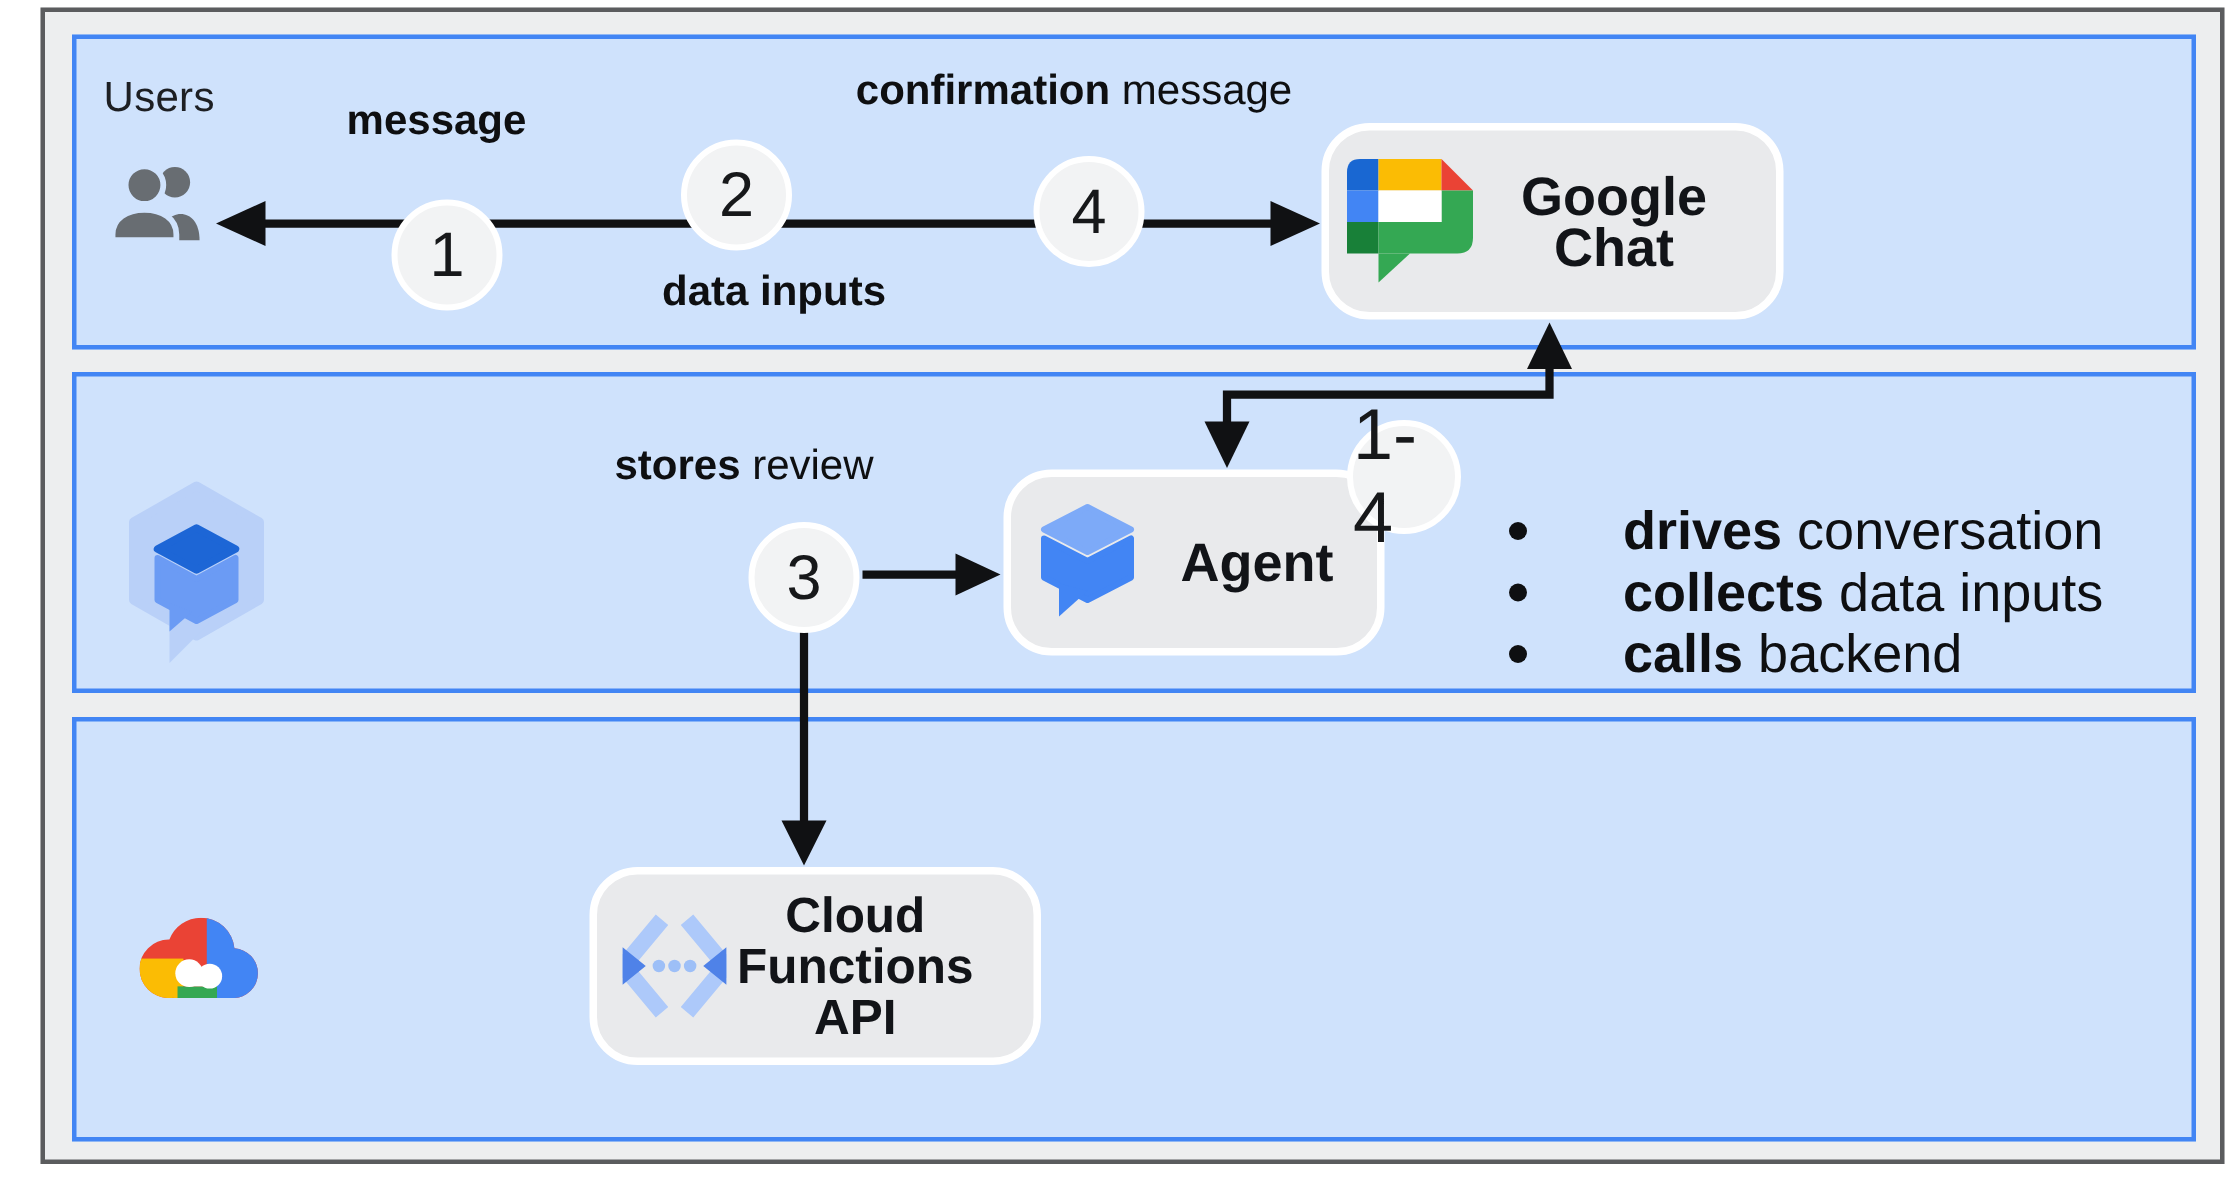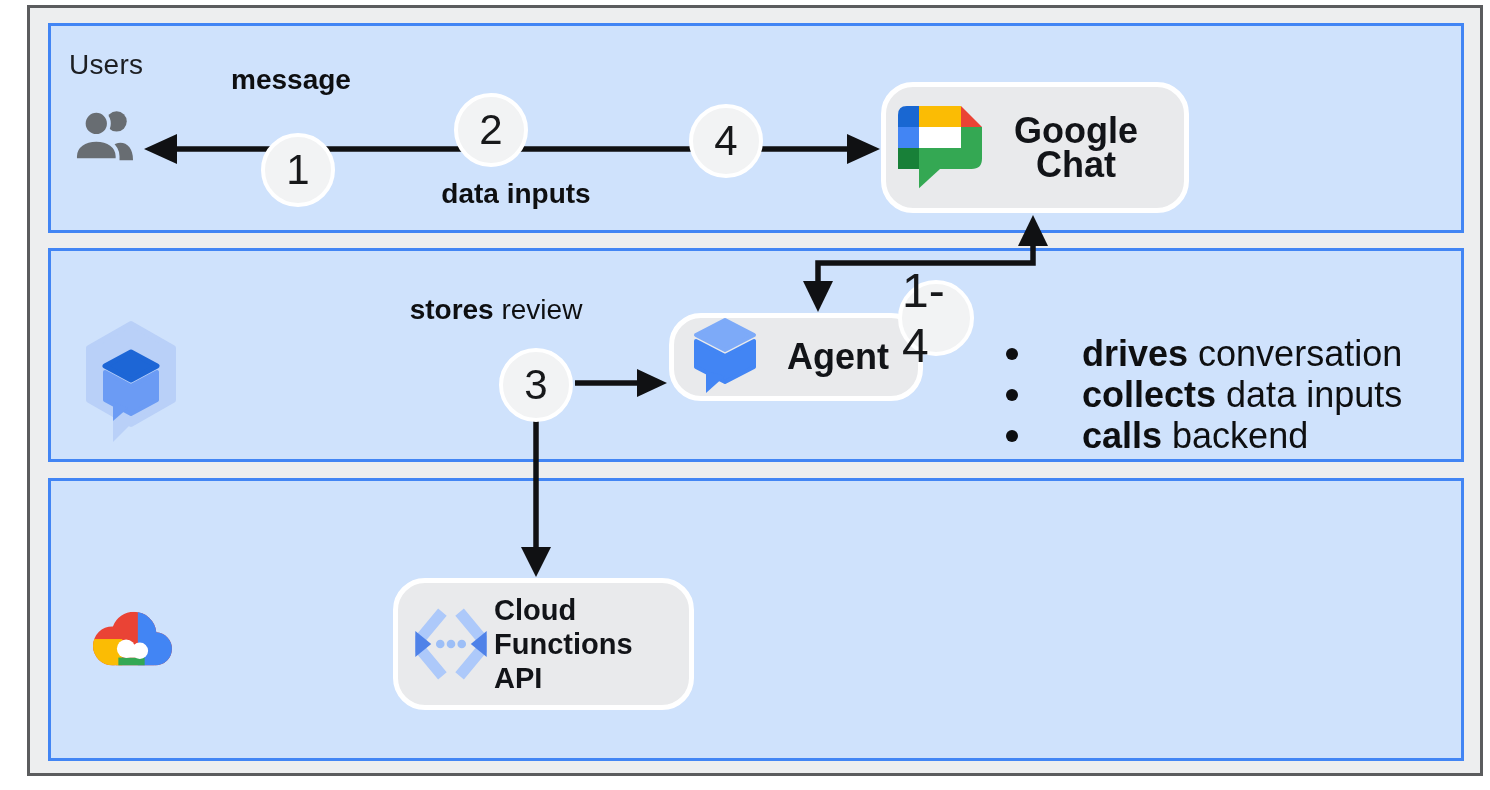--- a/index.html
+++ b/index.html
@@ -16,26 +16,26 @@
   .t-users{left:58px;top:47px;}
   .t-dfcx{left:58px;top:274px;}
   .t-gcp{left:58px;top:508px;width:260px;}
   .icon-abs{position:absolute;z-index:2;}
   .users-ic{left:62px;top:106px;}
   .dfcx-ic{left:70px;top:318px;}
   .gcp-ic{left:72px;top:602px;}
   .node{position:absolute;box-sizing:border-box;background:#e9eaec;border:5px solid #ffffff;
         border-radius:32px;display:flex;align-items:center;z-index:4;}
   .node-chat{left:870px;top:82px;width:308px;height:131px;}
-  .node-agent{left:658px;top:313px;width:254px;height:88px;}
+  .node-agent{left:658px;top:313px;width:254px;height:124px;}
   .node-fn{left:382px;top:578px;width:301px;height:132px;}
   .node-label{flex:1;text-align:center;font-weight:700;font-size:36px;line-height:34px;color:#121418;}
   .node-label span{display:block;}
   .node-chat .node-label{padding-right:14px;}
-  .node-fn .node-label{text-align:left;padding-right:40px;font-size:29px;}
+  .node-fn .node-label{text-align:center;padding-right:40px;font-size:33px;}
   .node-chat svg{margin-left:12px;}
   .node-agent svg{margin-left:18px;}
   .node-fn svg{margin-left:10px;}
   .circle{position:absolute;box-sizing:border-box;width:74px;height:74px;border-radius:50%;
           background:#f2f3f4;border:4px solid #ffffff;display:flex;align-items:center;justify-content:center;
           font-size:42px;color:#17181a;z-index:5;}
   .c1{left:250px;top:133px;}
   .c2{left:443px;top:93px;}
   .c3{left:488px;top:348px;}
   .c4{left:678px;top:104px;}
@@ -163,20 +163,21 @@
       <span>API</span>
     </div>
   </div>
 
   <div class="circle c1">1</div>
   <div class="circle c2">2</div>
   <div class="circle c3">3</div>
   <div class="circle c4">4</div>
 
   <div class="elabel l-message"><b>message</b><span></span></div>
+  <div class="elabel l-conf"><b>confirmation</b><span> message</span></div>
   <div class="elabel l-data"><b>data inputs</b><span></span></div>
   <div class="elabel l-stores"><b>stores</b><span> review</span></div>
 
   <div class="bullet b1">
     <span class="dot"></span>
     <span><b>drives</b><span> conversation</span></span>
   </div>
   <div class="bullet b2">
     <span class="dot"></span>
     <span><b>collects</b><span> data inputs</span></span>

